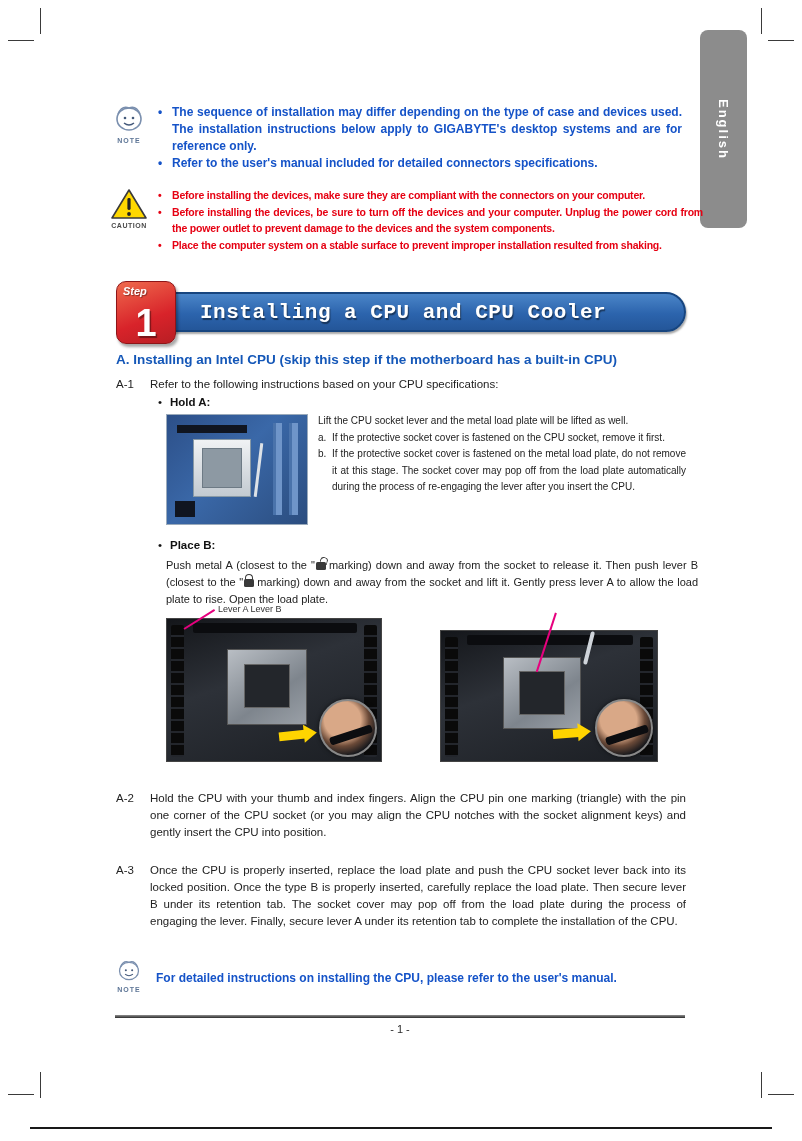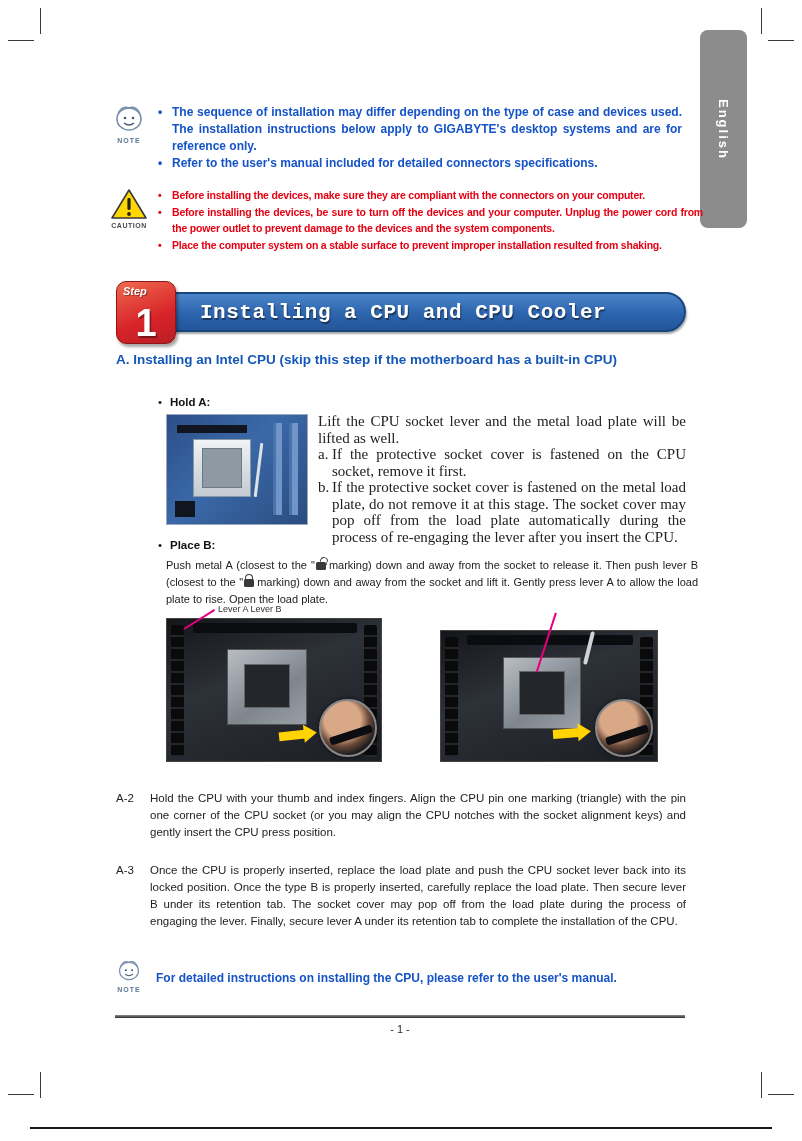--- a/index.html
+++ b/index.html
@@ -49,21 +49,21 @@
   .step-row { position:absolute; display:flex; align-items:flex-start; font-size:11.5px; line-height:17px; color:#222; }
   .row-label { flex:0 0 34px; }
   .row-text { flex:1; text-align:justify; }
   .row-text-plain { flex:1; }
 
   .type-header { position:absolute; display:flex; font-size:11.5px; color:#111; }
   .type-header .bullet { flex:0 0 12px; }
   .type-label { font-weight:bold; }
 
   .type-a-text { position:absolute; left:318px; top:413px; width:368px;
-                 font-size:15px; line-height:16.5px; text-align:justify; color:#222;font-family:Liberation Serif, serif; }
+                 font-size:10px; line-height:16.5px; text-align:justify; color:#222; }
   .ta-item { display:flex; }
   .ta-marker { flex:0 0 14px; }
   .ta-body { flex:1; text-align:justify; }
 
   .type-b-par { position:absolute; left:166px; top:557px; width:532px;
                 font-size:11px; line-height:17px; text-align:justify; color:#222; }
 
   
   .lock { display:inline-block; position:relative; width:10px; height:8px; background:#3a3a3a;
           border-radius:1.5px; margin:0 3px 0 1px; vertical-align:-1px; }
@@ -178,20 +178,24 @@
   <div class="step-banner">
     <span class="banner-title">Installing a CPU and CPU Cooler</span>
   </div>
   <div class="step-badge">
     <span class="step-word">Step</span>
     <span class="step-num">1</span>
   </div>
 
   <div class="sec-heading">A. Installing an Intel CPU (skip this step if the motherboard has a built-in CPU)</div>
 
+  <div class="step-row" style="left:116px;top:376px;width:566px">
+    <span class="row-label">A-1</span>
+    <span class="row-text-plain">Refer to the following instructions based on your CPU specifications:</span>
+  </div>
 
   <div class="type-header" style="left:158px;top:396px">
     <span class="bullet">•</span>
     <span class="type-label">Hold A:</span>
   </div>
 
   <div class="photo-a">
     <div class="pa-socket">
       <div class="pa-socket-inner"></div>
     </div>
@@ -245,21 +249,21 @@
     <div class="pb-plate" style="left:62px;top:26px;width:78px;height:72px">
       <div class="pb-die" style="left:15px;top:13px;width:46px;height:44px"></div>
     </div>
     <div class="pb-lever-up" style="left:146px;top:0px;height:34px;transform:rotate(14deg)"></div>
     <div class="arrow" style="left:112px;top:98px;transform:rotate(-4deg)"></div>
     <div class="inset"></div>
   </div>
 
   <div class="step-row" style="left:116px;top:790px;width:570px">
     <span class="row-label">A-2</span>
-    <span class="row-text">Hold the CPU with your thumb and index fingers. Align the CPU pin one marking (triangle) with the pin one corner of the CPU socket (or you may align the CPU notches with the socket alignment keys) and gently insert the CPU press position.</span>
+    <span class="row-text">Hold the CPU with your thumb and index fingers. Align the CPU pin one marking (triangle) with the pin one corner of the CPU socket (or you may align the CPU notches with the socket alignment keys) and gently insert the CPU into position.</span>
   </div>
 
   <div class="step-row" style="left:116px;top:862px;width:570px">
     <span class="row-label">A-3</span>
     <span class="row-text">Once the CPU is properly inserted, replace the load plate and push the CPU socket lever back into its locked position. Once the type B is properly inserted, carefully replace the load plate. Then secure lever B under its retention tab. The socket cover may pop off from the load plate during the process of engaging the lever. Finally, secure lever A under its retention tab to complete the installation of the CPU.</span>
   </div>
 
   <div class="icon-box" style="left:112px;top:958px;width:34px">
     <svg width="30" height="26" viewBox="0 0 38 32">
       <ellipse cx="19" cy="16" rx="12" ry="11" fill="#ffffff" stroke="#7a8fae" stroke-width="1.6"></ellipse>

